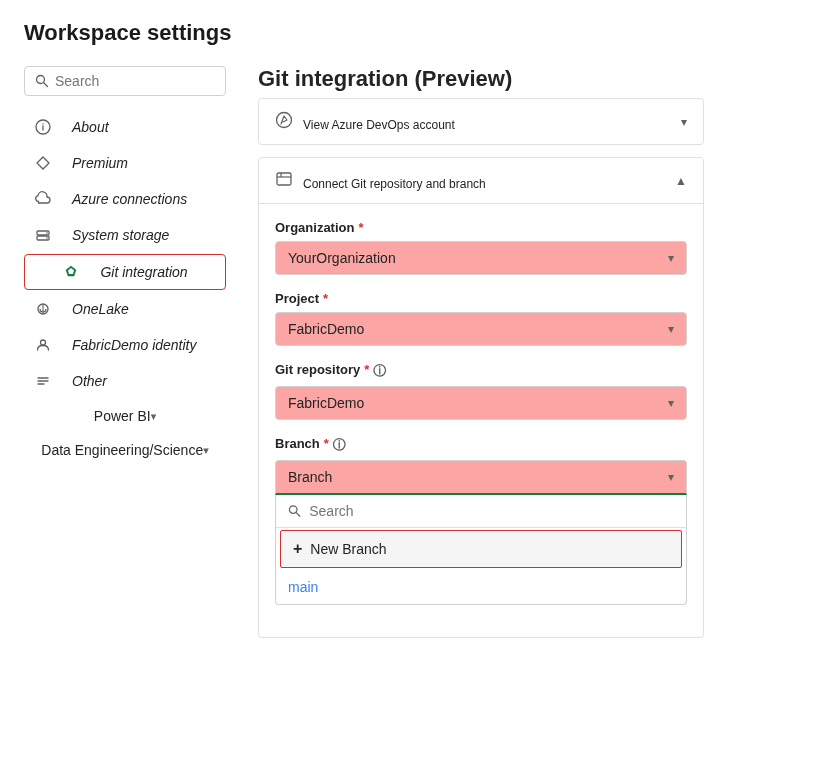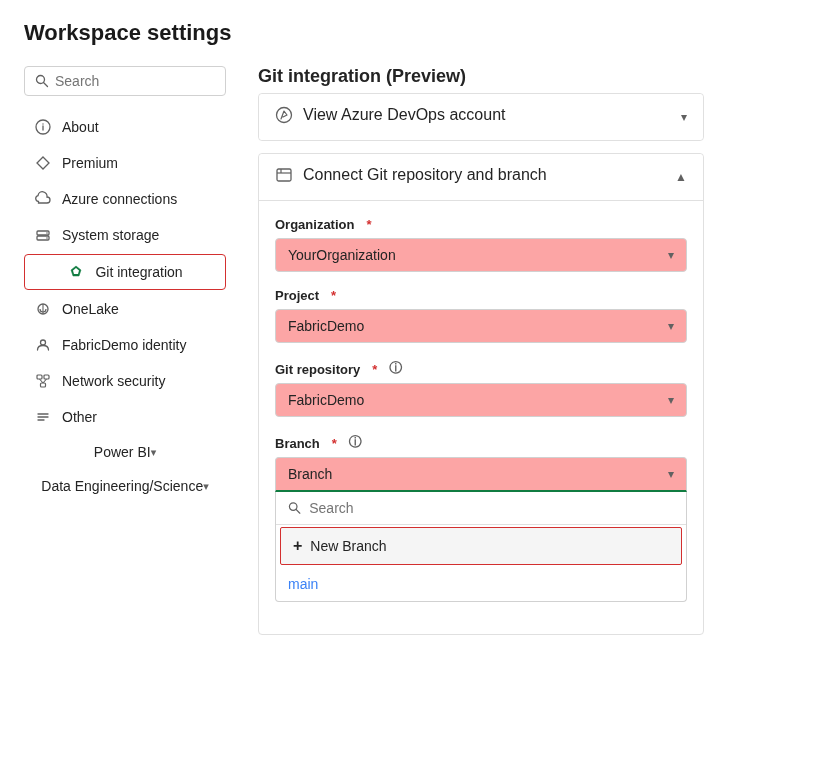--- a/index.html
+++ b/index.html
@@ -53,24 +53,25 @@
     .search-icon-svg {
       color: #616161;
       flex-shrink: 0;
     }
     .nav-item {
       display: flex;
       align-items: center;
       padding: 8px 10px;
       border-radius: 4px;
       cursor: pointer;
-      gap: 10px;
+      gap: 20px;
       color: #242424;
       font-size: 14px;
       margin-bottom: 2px;
+      font-style: italic;
     }
     .nav-item.active {
       background: #fff;
       border: 1.5px solid #d32f2f;
       color: #242424;
       font-weight: 500;
       justify-content: center;
     }
     .nav-icon {
       width: 18px;
@@ -95,21 +96,21 @@
       border-radius: 4px;
       margin-bottom: 2px;
     }
     
     .content {
       flex: 1;
       padding-left: 24px;
       max-width: 620px;
     }
     .content-title {
-      font-size: 18px;
+      font-size: 22px;
       font-weight: 600;
       margin-bottom: 6px;
     }
     .content-description {
       font-size: 13px;
       color: #424242;
       margin-bottom: 18px;
     }
     .content-description a {
       color: #0078d4;
@@ -125,39 +126,39 @@
       display: flex;
       align-items: center;
       justify-content: space-between;
       padding: 12px 16px;
       cursor: pointer;
       background: #fff;
       border-radius: 4px;
     }
     .accordion-header-left {
       display: flex;
-      align-items: flex-start;
+      align-items: flex-end;
       gap: 10px;
-      font-size: 16px;
+      font-size: 12px;
     }
     .accordion-body {
       padding: 16px;
       border-top: 1px solid #e0e0e0;
     }
     
     .form-field {
       margin-bottom: 16px;
     }
     .field-label {
       font-size: 13px;
       font-weight: 600;
       margin-bottom: 6px;
       display: flex;
-      align-items: flex-end;
-      gap: 12px;
+      align-items: flex-start;
+      gap: 4px;
     }
     .required-star {
       color: #d32f2f;
     }
     .info-icon {
       color: #616161;
       font-size: 13px;
       cursor: help;
     }
     .dropdown {
@@ -306,32 +307,20 @@
       <div class="nav-item">
         <span class="nav-icon">
           <svg width="16" height="16" viewBox="0 0 16 16" fill="none">
               <circle cx="8" cy="5.5" r="2.5" stroke="#616161" stroke-width="1.3" fill="none"></circle>
               <path d="M2.5 13c0-3 2.5-4.5 5.5-4.5s5.5 1.5 5.5 4.5" stroke="#616161" stroke-width="1.3" fill="none" stroke-linecap="round"></path>
             </svg>
         </span>
         <span>FabricDemo identity</span>
       </div>
 
-      <div class="nav-item">
-        <span class="nav-icon">
-          <svg width="16" height="16" viewBox="0 0 16 16" fill="none">
-              <rect x="2" y="2" width="5" height="4" rx="1" stroke="#616161" stroke-width="1.2" fill="none"></rect>
-              <rect x="9" y="2" width="5" height="4" rx="1" stroke="#616161" stroke-width="1.2" fill="none"></rect>
-              <rect x="5.5" y="10" width="5" height="4" rx="1" stroke="#616161" stroke-width="1.2" fill="none"></rect>
-              <line x1="4.5" y1="6" x2="8" y2="10" stroke="#616161" stroke-width="1.1"></line>
-              <line x1="11.5" y1="6" x2="8" y2="10" stroke="#616161" stroke-width="1.1"></line>
-            </svg>
-        </span>
-        <span>Network security</span>
-      </div>
 
       <div class="nav-item">
         <span class="nav-icon">
           <svg width="16" height="16" viewBox="0 0 16 16" fill="none">
               <line x1="3" y1="5" x2="13" y2="5" stroke="#616161" stroke-width="1.3" stroke-linecap="round"></line>
               <line x1="3" y1="8" x2="13" y2="8" stroke="#616161" stroke-width="1.3" stroke-linecap="round"></line>
               <line x1="3" y1="11" x2="9" y2="11" stroke="#616161" stroke-width="1.3" stroke-linecap="round"></line>
             </svg>
         </span>
         <span>Other</span>

